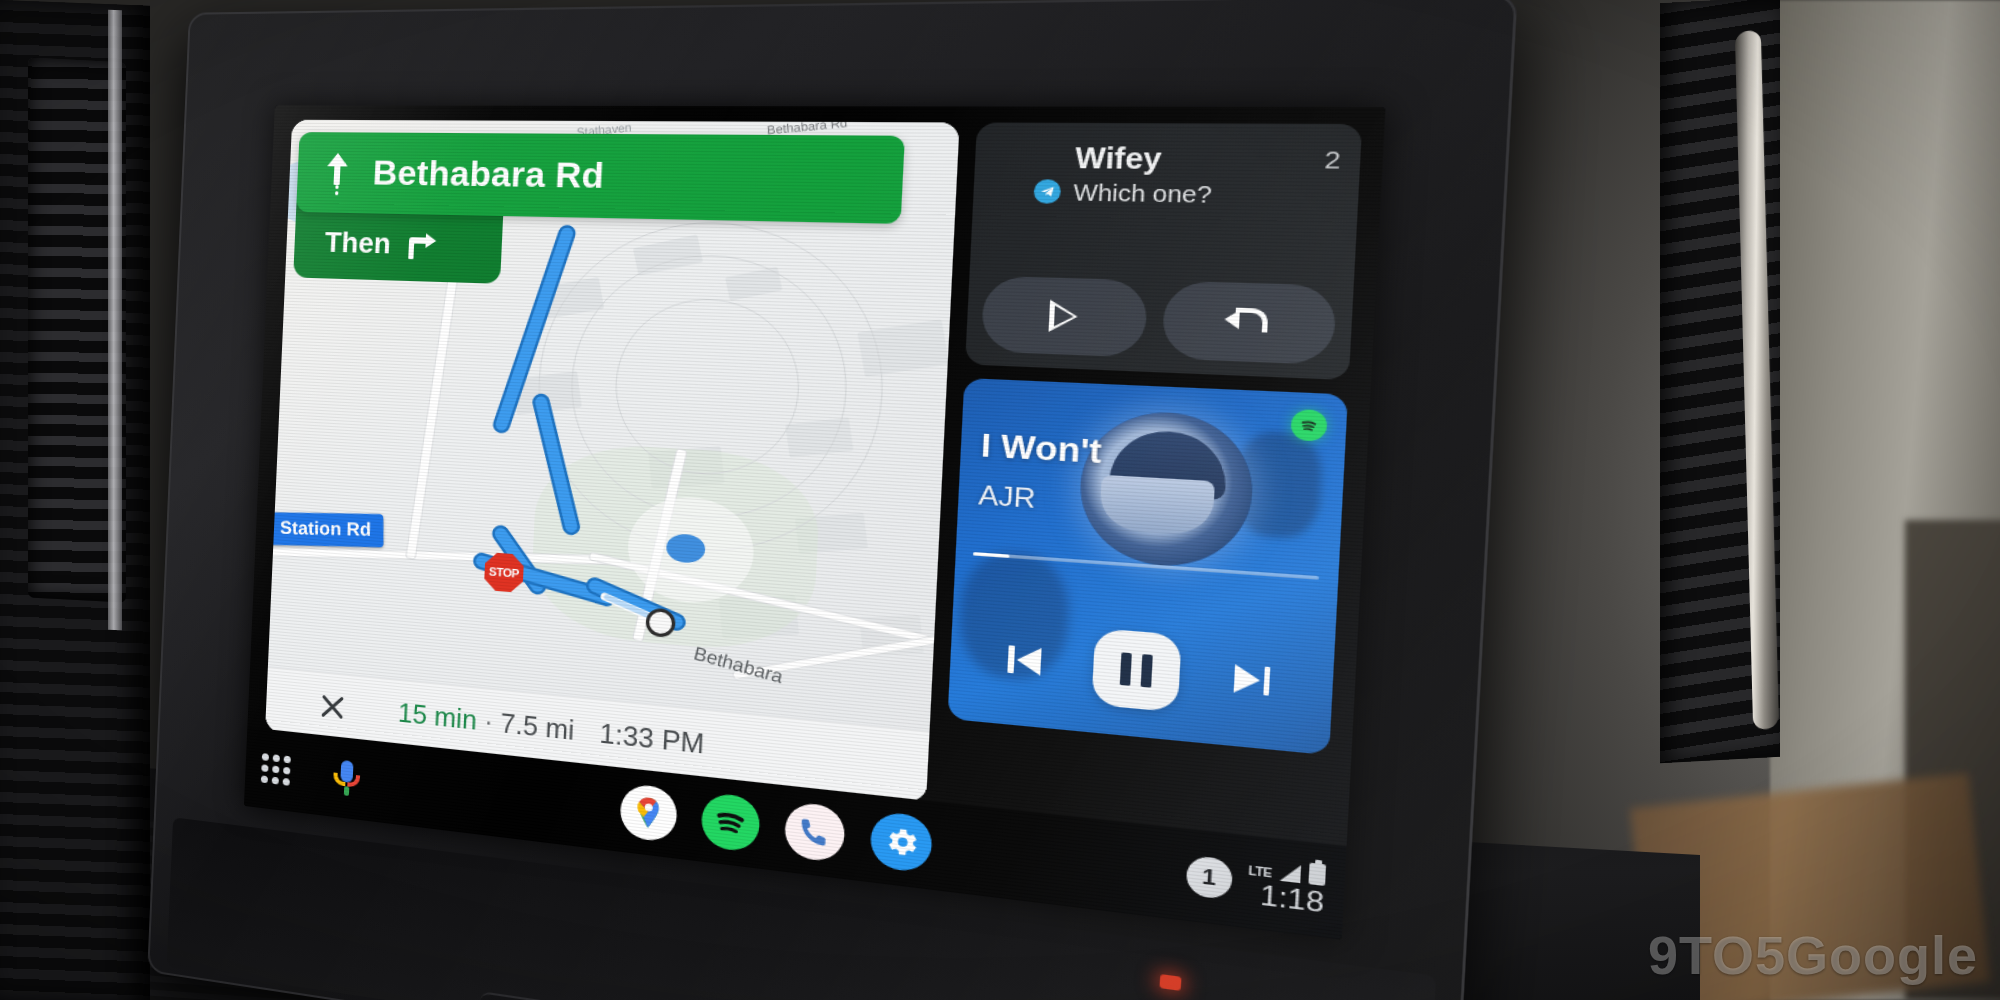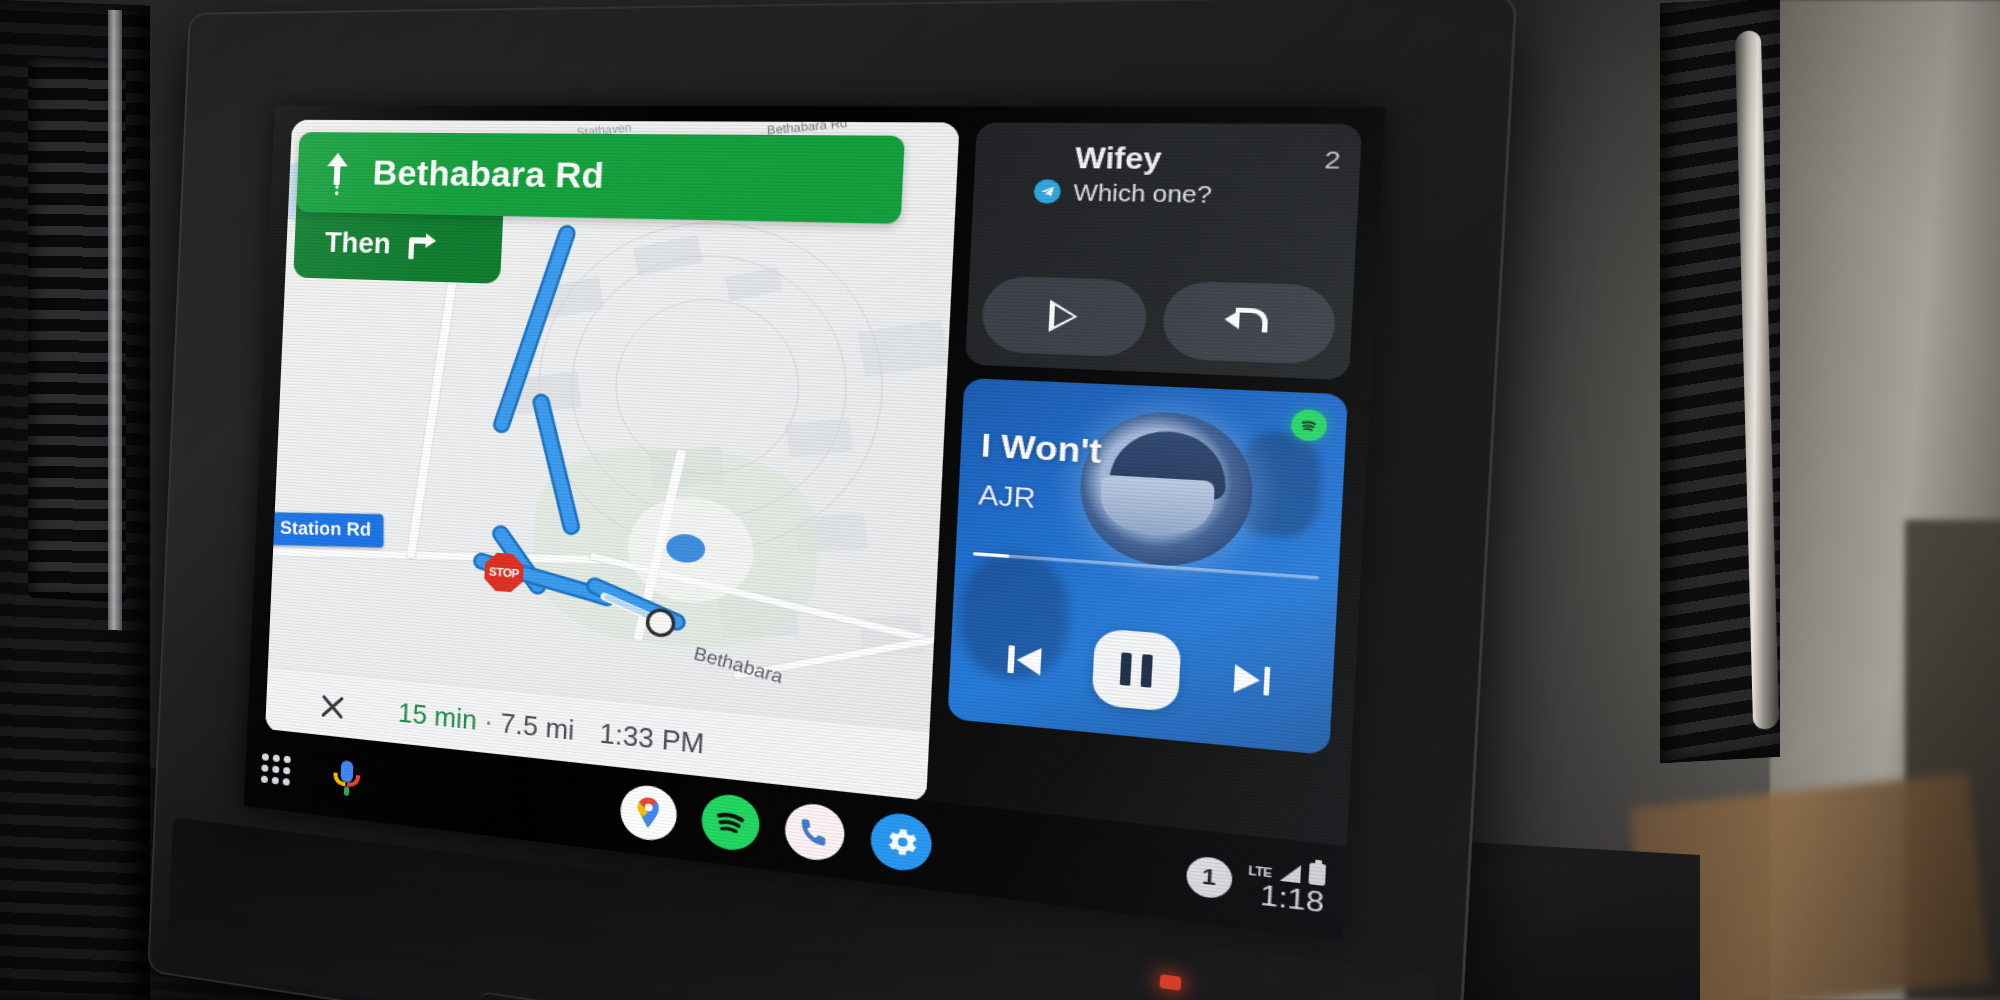--- a/index.html
+++ b/index.html
@@ -767,13 +767,14 @@
         <div class="screen-scan"></div>
         <div class="screen-sheen"></div>
         <div class="screen-vign"></div>
       </div>
     </div>
 
     <div class="headunit-gloss"></div>
   </div>
 
   <div class="photo-grade"></div>
+  <div class="watermark">9TO5Google</div>
 </div>
 
 </body></html>

